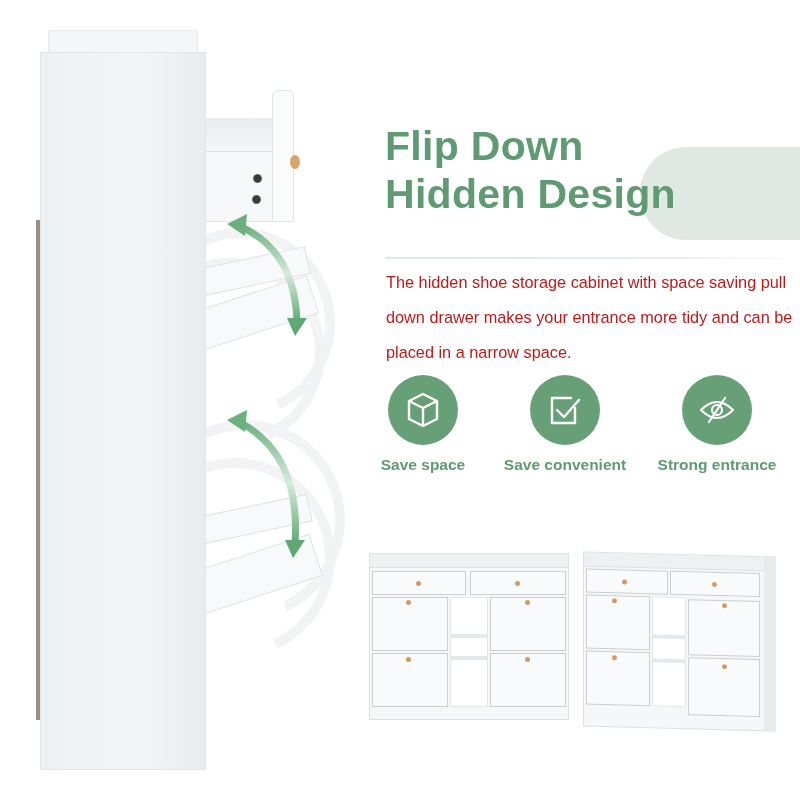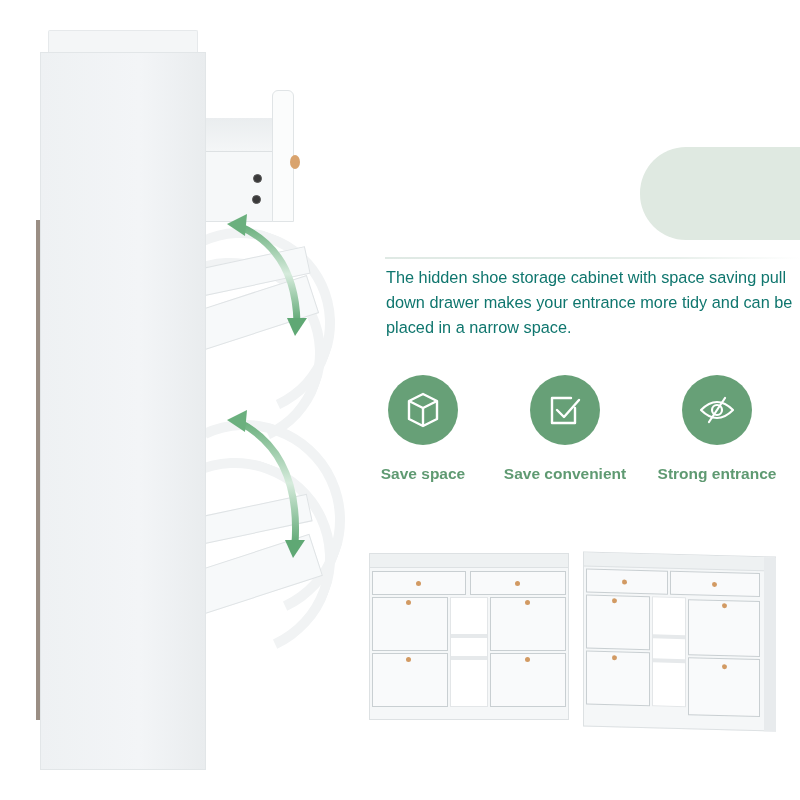--- a/index.html
+++ b/index.html
@@ -18,25 +18,25 @@
   .knob { width: 10px; height: 14px; border-radius: 50%; background: #d9a36d; }
   .screw { width: 9px; height: 9px; border-radius: 50%; background: #3a3a3a; border: 1px solid #555; }
 
   .flap { background: #f7f9fa; border: 1px solid #dfe3e5; }
   .arc { border: 10px solid #f1f3f4; border-left-color: transparent; border-bottom-color: transparent; border-radius: 50%; }
 
   
   .pill { left: 640px; top: 147px; width: 180px; height: 93px; background: #dfe9e1; border-radius: 46px 0 0 46px; }
   .headline { left: 385px; top: 122px; color: #5f9a72; font-family: "Liberation Sans", sans-serif; font-weight: 700; font-size: 41px; line-height: 48px; letter-spacing: 0.3px; }
   .divider { left: 385px; top: 257px; width: 415px; height: 2px; background: linear-gradient(90deg, #dfe9e4, #e8efeb 70%, rgba(255,255,255,0)); }
-  .desc { left: 386px; top: 265px; width: 410px; color: #0f766e; font-family: "Liberation Sans", sans-serif; font-size: 16.3px; line-height: 25px; }
+  .desc { left: 386px; top: 265px; width: 410px; color: #b91c1c; font-family: "Liberation Sans", sans-serif; font-size: 16.3px; line-height: 35px; }
 
   .feature { width: 140px; text-align: center; }
   .feature .circle { width: 70px; height: 70px; border-radius: 50%; background: #67a077; margin: 0 auto; display: flex; align-items: center; justify-content: center; }
-  .feature .label { margin-top: 20px; color: #5f9a72; font-family: "Liberation Sans", sans-serif; font-weight: 700; font-size: 15.5px; white-space: nowrap; }
+  .feature .label { margin-top: 11px; color: #5f9a72; font-family: "Liberation Sans", sans-serif; font-weight: 700; font-size: 15.5px; white-space: nowrap; }
 
   
   .mini { background: #f5f7f8; border: 1px solid #dde1e3; }
   .mini-cell { position: absolute; background: #f9fafb; border: 1px solid #c9cfd2; }
   .mini-knob { position: absolute; width: 5px; height: 5px; border-radius: 50%; background: #d29a63; }
   .mini-open { position: absolute; background: #ffffff; border: 1px solid #e3e6e8; }
   .mini-shelf { position: absolute; height: 4px; background: #e6e9eb; }
 </style>
 </head>
 <body>
@@ -90,20 +90,22 @@
     </defs>
     <path d="M14 18 Q76 50 70 140" fill="none" stroke="url(#ag2)" stroke-width="7" stroke-linecap="round"></path>
     <polygon points="2,16 22,6 20,28" fill="#6bb07e"></polygon>
     <polygon points="60,136 80,136 68,154" fill="#5fa874"></polygon>
   </svg>
 </div>
 
 <div class="abs pill"></div>
 
 <div class="abs headline">
+  <div>Flip Down</div>
+  <div>Hidden Design</div>
 </div>
 
 <div class="abs divider"></div>
 
 <div class="abs desc">The hidden shoe storage cabinet with space saving pull down drawer makes your entrance more tidy and can be placed in a narrow space.</div>
 
 <div class="abs feature" style="left:353px;top:375px;">
   <div class="circle">
     <svg width="40" height="40" viewBox="0 0 40 40" fill="none" stroke="#ffffff" stroke-width="2.4" stroke-linejoin="round">
       <polygon points="20,4 34,11 34,29 20,36 6,29 6,11"></polygon>

